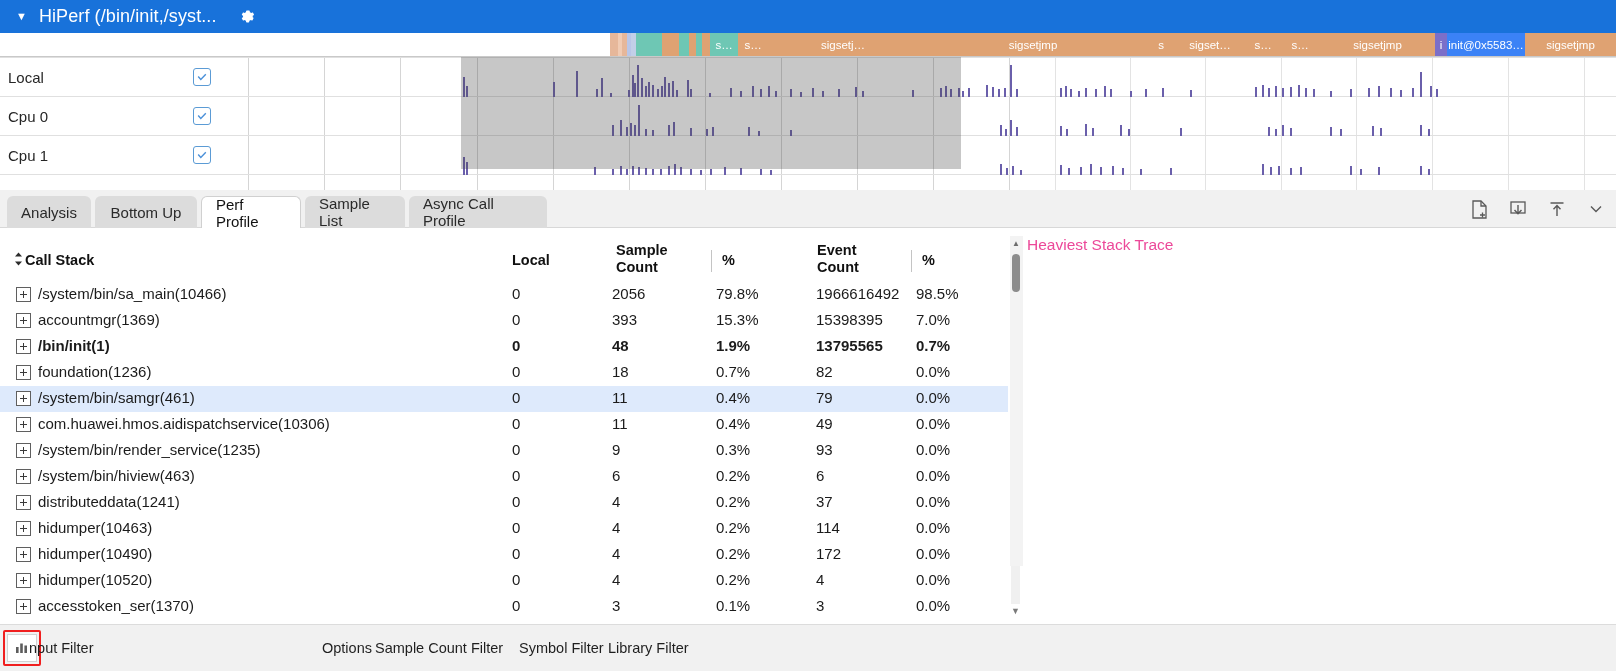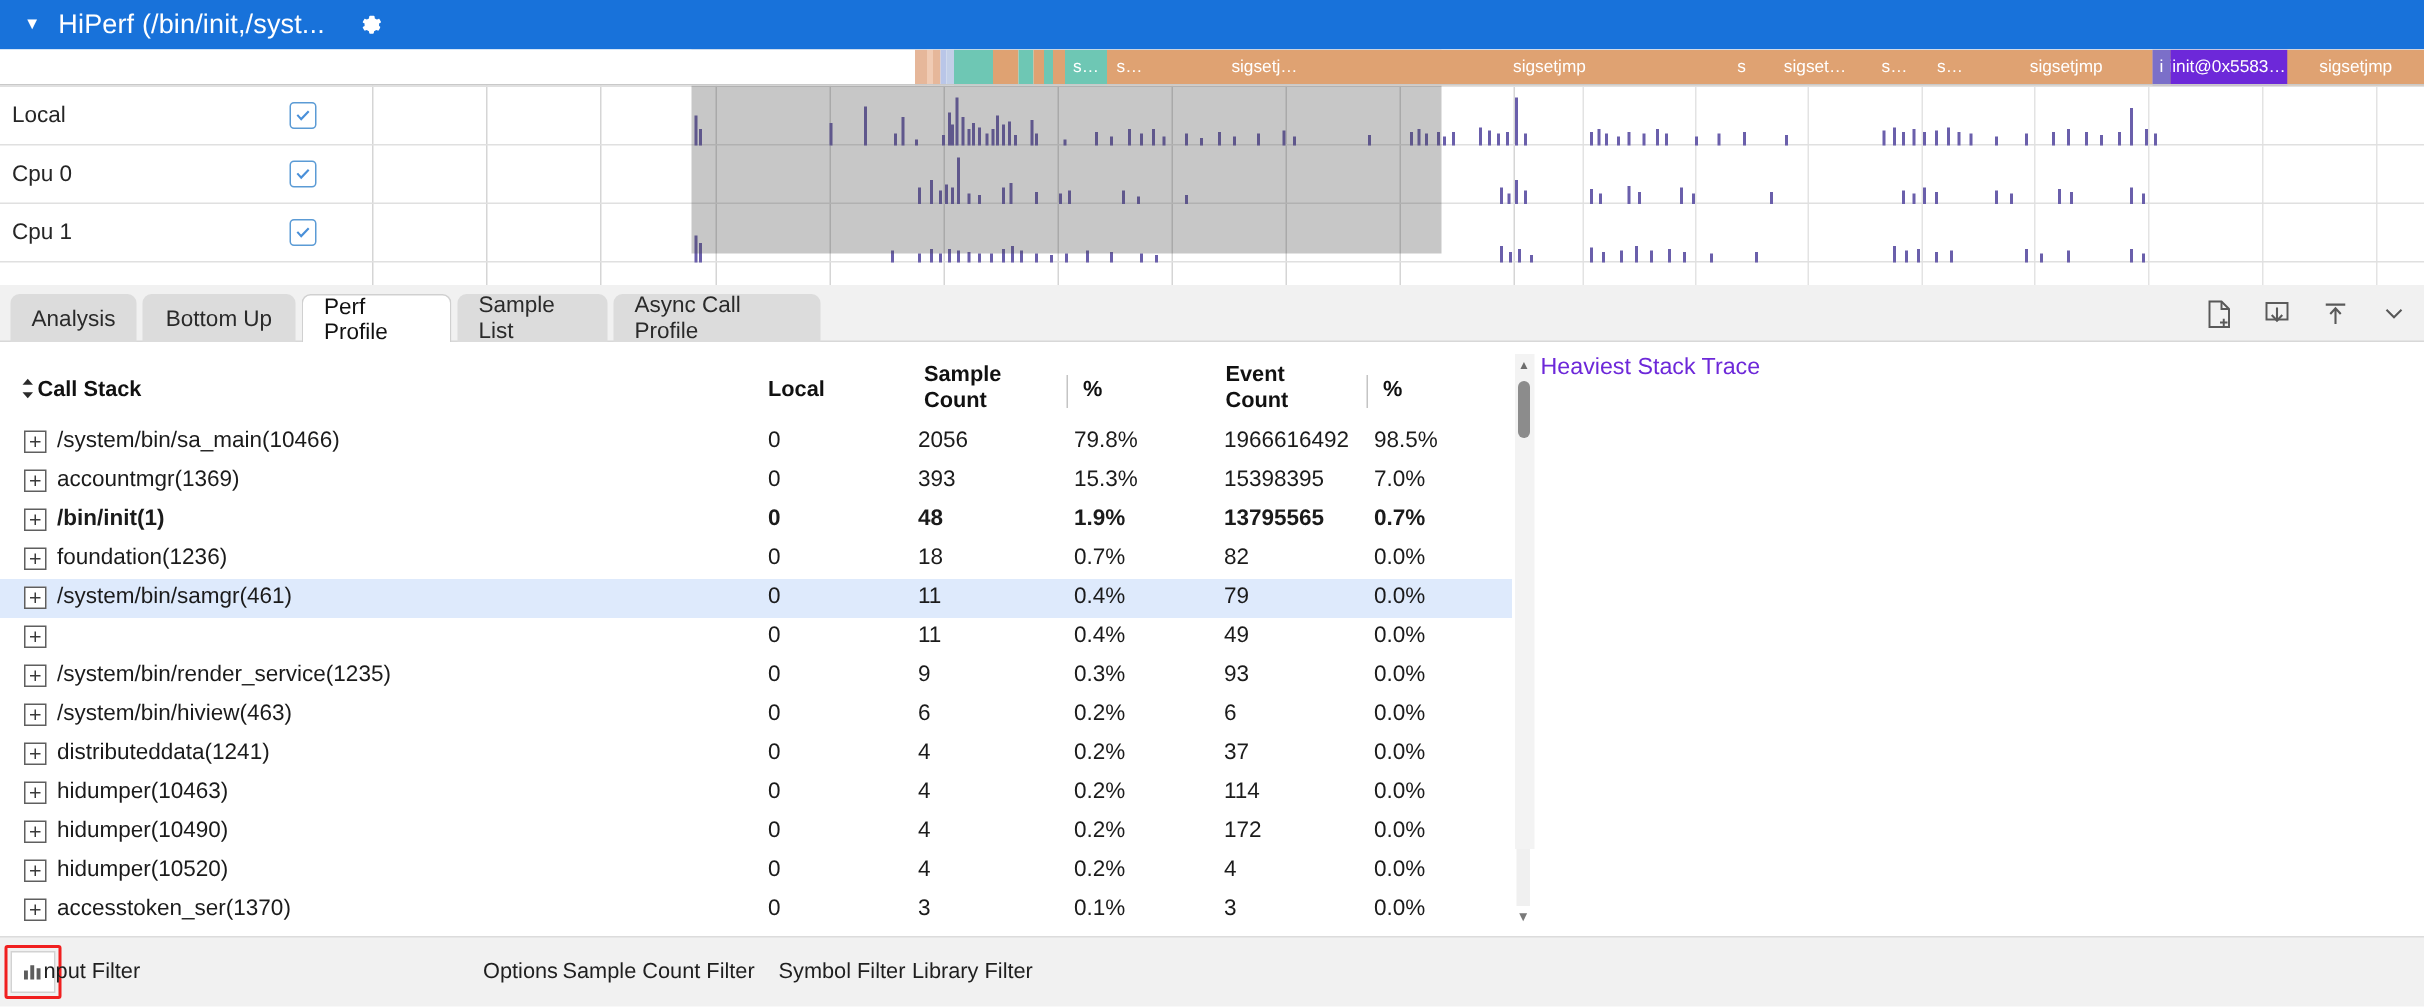--- a/index.html
+++ b/index.html
@@ -133,21 +133,21 @@
   #tbl-scroll .track{position:absolute;left:3px;top:14px;width:9px;bottom:14px;background:#f0f0f0;}
   #tbl-scroll .thumb{position:absolute;left:3px;top:14px;width:9px;height:275px;background:#cdcdcd;border-radius:1px;}
   #tbl-scroll .arw{position:absolute;left:3px;width:9px;height:12px;display:flex;align-items:center;justify-content:center;font-size:9px;color:#7a7a7a;}
   #tbl-scroll .arw.up{top:1px;}
   #tbl-scroll .arw.dn{bottom:1px;}
 
   
   #right-panel{
     position:absolute;left:1023px;top:228px;width:593px;height:390px;background:#ffffff;
   }
-  #right-panel .hdr{position:absolute;left:4px;top:8px;font-size:15.5px;color:#6d28d9;}
+  #right-panel .hdr{position:absolute;left:4px;top:8px;font-size:15.5px;color:#ec4899;}
   #rp-scroll{
     position:absolute;left:-13px;top:8px;width:13px;height:330px;background:#f3f3f3;
   }
   #rp-scroll .thumb{position:absolute;left:2px;top:18px;width:8px;height:38px;background:#8c8c8c;border-radius:4px;}
   #rp-scroll .arw{position:absolute;left:2px;top:2px;width:8px;height:11px;display:flex;align-items:center;justify-content:center;font-size:8px;color:#6d6d6d;}
 
   
   #bottombar{
     position:absolute;left:0;bottom:0;width:1616px;height:47px;
     background:#f1f1f1;border-top:1px solid #dcdcdc;box-sizing:border-box;
@@ -430,21 +430,21 @@
       <div class="seg" style="left: 1148px; width: 26px; background: rgb(223, 162, 114);">s</div>
       <div class="seg" style="left: 1174px; width: 72px; background: rgb(223, 162, 114);">sigset…</div>
       <div class="seg" style="left: 1246px; width: 34px; background: rgb(223, 162, 114);">s…</div>
       <div class="seg" style="left: 1280px; width: 40px; background: rgb(223, 162, 114);">s…</div>
       <div class="seg" style="left: 1320px; width: 115px; background: rgb(223, 162, 114);">sigsetjmp</div>
       <div class="seg" style="left: 1435px; width: 42px; background: rgb(223, 162, 114);">sigs…</div>
       <div class="seg" style="left: 1477px; width: 30px; background: rgb(223, 162, 114);">s…</div>
       <div class="seg" style="left: 1507px; width: 95px; background: rgb(223, 162, 114);">sigsetjmp</div>
       <div class="seg" style="left: 1602px; width: 38px; background: rgb(223, 162, 114);">si…</div>
       <div class="seg" style="left: 1435px; width: 12px; background: rgb(123, 111, 201);">i</div>
-      <div class="seg" style="left: 1447px; width: 78px; background: #6d28d9; text-align: center;">init@0x5583…</div>
+      <div class="seg" style="left: 1447px; width: 78px; background: #3b82f6; text-align: center;">init@0x5583…</div>
       <div class="seg" style="left: 1525px; width: 91px; background: rgb(223, 162, 114);">sigsetjmp</div>
     </div>
   <div id="strip-border"></div>
 </div>
 
 <div id="tabbar">
   <div id="tabs-host">
       <div class="tab" style="left: 7px; width: 84px;">Analysis</div>
       <div class="tab" style="left: 95px; width: 102px;">Bottom Up</div>
       <div class="tab active" style="left: 201px; width: 100px;">Perf Profile</div>
@@ -535,20 +535,21 @@
         <span class="exp"></span>
         <span class="nm">/system/bin/samgr(461)</span>
         <span class="c c-local">0</span>
         <span class="c c-sc">11</span>
         <span class="c c-scp">0.4%</span>
         <span class="c c-ec">79</span>
         <span class="c c-ecp">0.0%</span>
       </div>
       <div class="row" style="top: 184px;">
         <span class="exp"></span>
+        <span class="nm">com.huawei.hmos.aidispatchservice(10306)</span>
         <span class="c c-local">0</span>
         <span class="c c-sc">11</span>
         <span class="c c-scp">0.4%</span>
         <span class="c c-ec">49</span>
         <span class="c c-ecp">0.0%</span>
       </div>
       <div class="row" style="top: 210px;">
         <span class="exp"></span>
         <span class="nm">/system/bin/render_service(1235)</span>
         <span class="c c-local">0</span>

